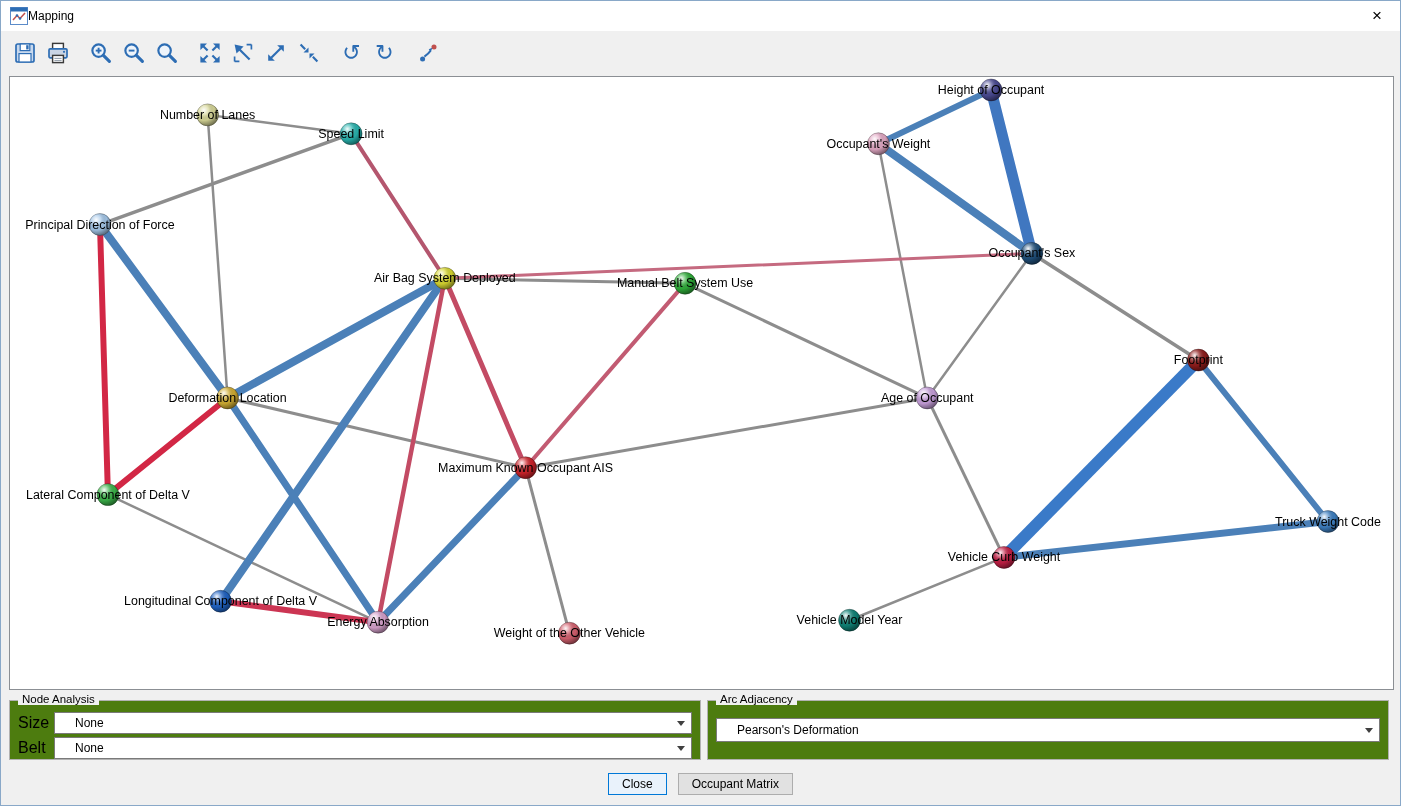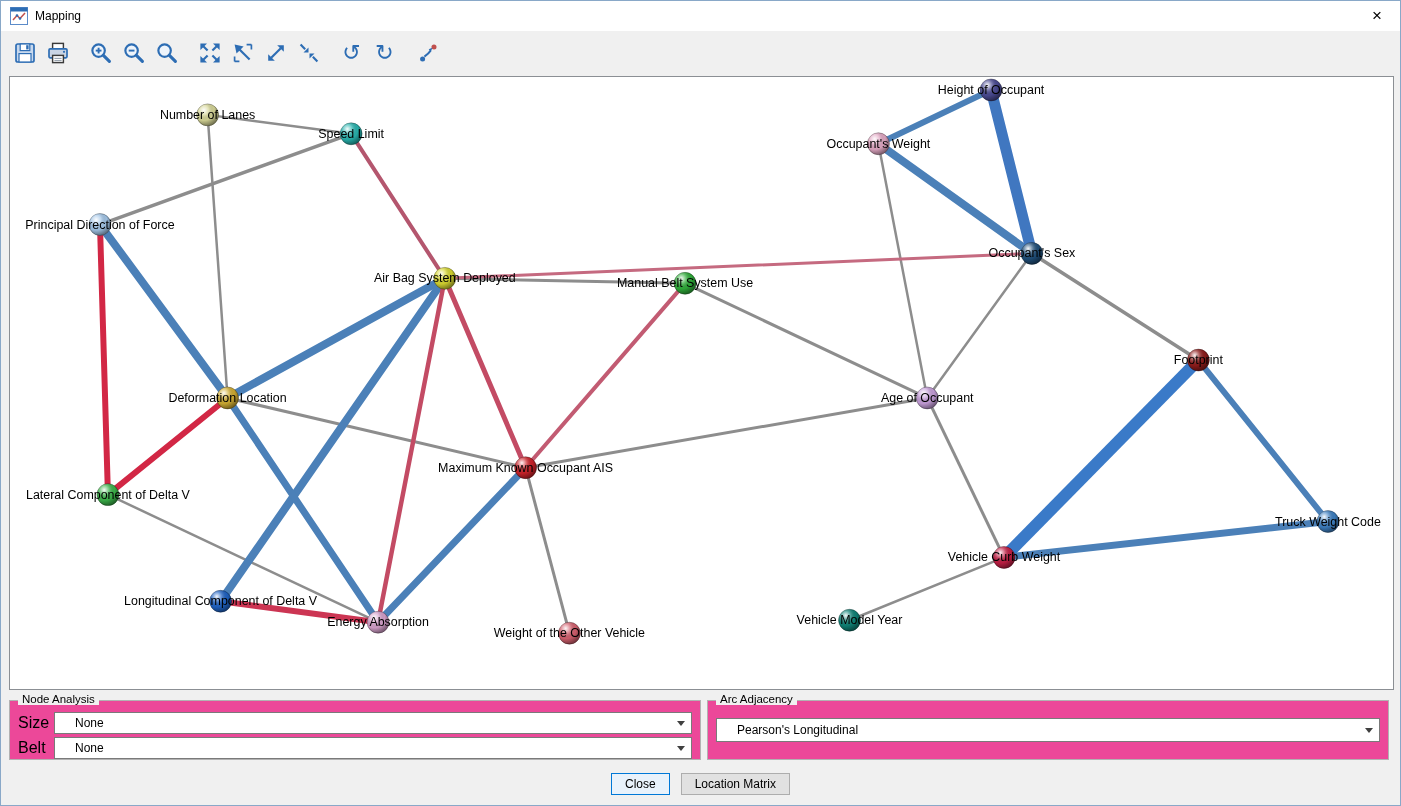--- a/index.html
+++ b/index.html
@@ -10,41 +10,41 @@
     border:1px solid #89a8c8;
     position:relative;
     overflow:hidden;
   }
   
   .titlebar{
     position:absolute;top:0;left:0;right:0;height:30px;
     background:#ffffff;display:flex;align-items:center;padding-left:9px;
   }
   .app-icon{width:18px;height:18px;display:flex;align-items:center}
-  .title-text{font-size:12px;color:#000;margin-left:7px}
+  .title-text{font-size:12px;color:#000;}
   .close-btn{
     margin-left:auto;width:46px;height:30px;display:flex;align-items:center;
     justify-content:center;font-size:17px;color:#000;cursor:default;
   }
   
   .toolbar{
     position:absolute;top:30px;left:0;right:0;height:44px;background:#f0f0f0;
     display:flex;align-items:center;padding-left:7px;
   }
   .tb-btn{width:33px;height:33px;display:flex;align-items:center;justify-content:center;border-radius:2px}
   .tb-sep{width:10px;height:33px}
   .tb-glyph{font-size:22px;line-height:1;color:#2d6db4;font-family:"DejaVu Sans",sans-serif}
   
   .canvas{
     position:absolute;left:8px;top:75px;width:1385px;height:614px;
     background:#ffffff;border:1px solid #8b8f94;
   }
   #graph-svg{width:100%;height:100%;display:block;font-family:"Liberation Sans",sans-serif}
   
-  .groupbox{position:absolute;border:1px solid #b2b2b2;background:#ec4899}
+  .groupbox{position:absolute;border:1px solid #b2b2b2;background:#4d7c0f}
   .gb-title{position:absolute;top:-8px;left:8px;background:#f0f0f0;padding:0 4px;font-size:11.5px;color:#000}
   #node-analysis{left:8px;top:699px;width:692px;height:60px}
   #arc-analysis{left:706px;top:699px;width:682px;height:60px}
   .na-row{position:absolute;left:8px;right:8px;display:flex;align-items:center}
   .na-row.r1{top:11px}
   .na-row.r2{top:36px}
   .na-label{width:36px;font-size:16px;color:#000}
   .combo{
     flex:1;height:22px;background:#fff;border:1px solid #7a7a7a;
     display:flex;align-items:center;padding-left:20px;font-size:12px;color:#000;
@@ -337,23 +337,23 @@
       <span class="arrow-zone">
           <span class="arrow"></span>
         </span>
     </div>
   </div>
 </div>
 
 <div class="groupbox" id="arc-analysis">
   <span class="gb-title">Arc Adjacency</span>
   <div class="combo" id="arc-combo">
-    <span>Pearson's Longitudinal</span>
+    <span>Pearson's Deformation</span>
     <span class="arrow-zone">
         <span class="arrow"></span>
       </span>
   </div>
 </div>
 
 <div class="button-row">
   <div class="btn default">Close</div>
-  <div class="btn">Location Matrix</div>
+  <div class="btn">Occupant Matrix</div>
 </div>
 
 </body></html>

